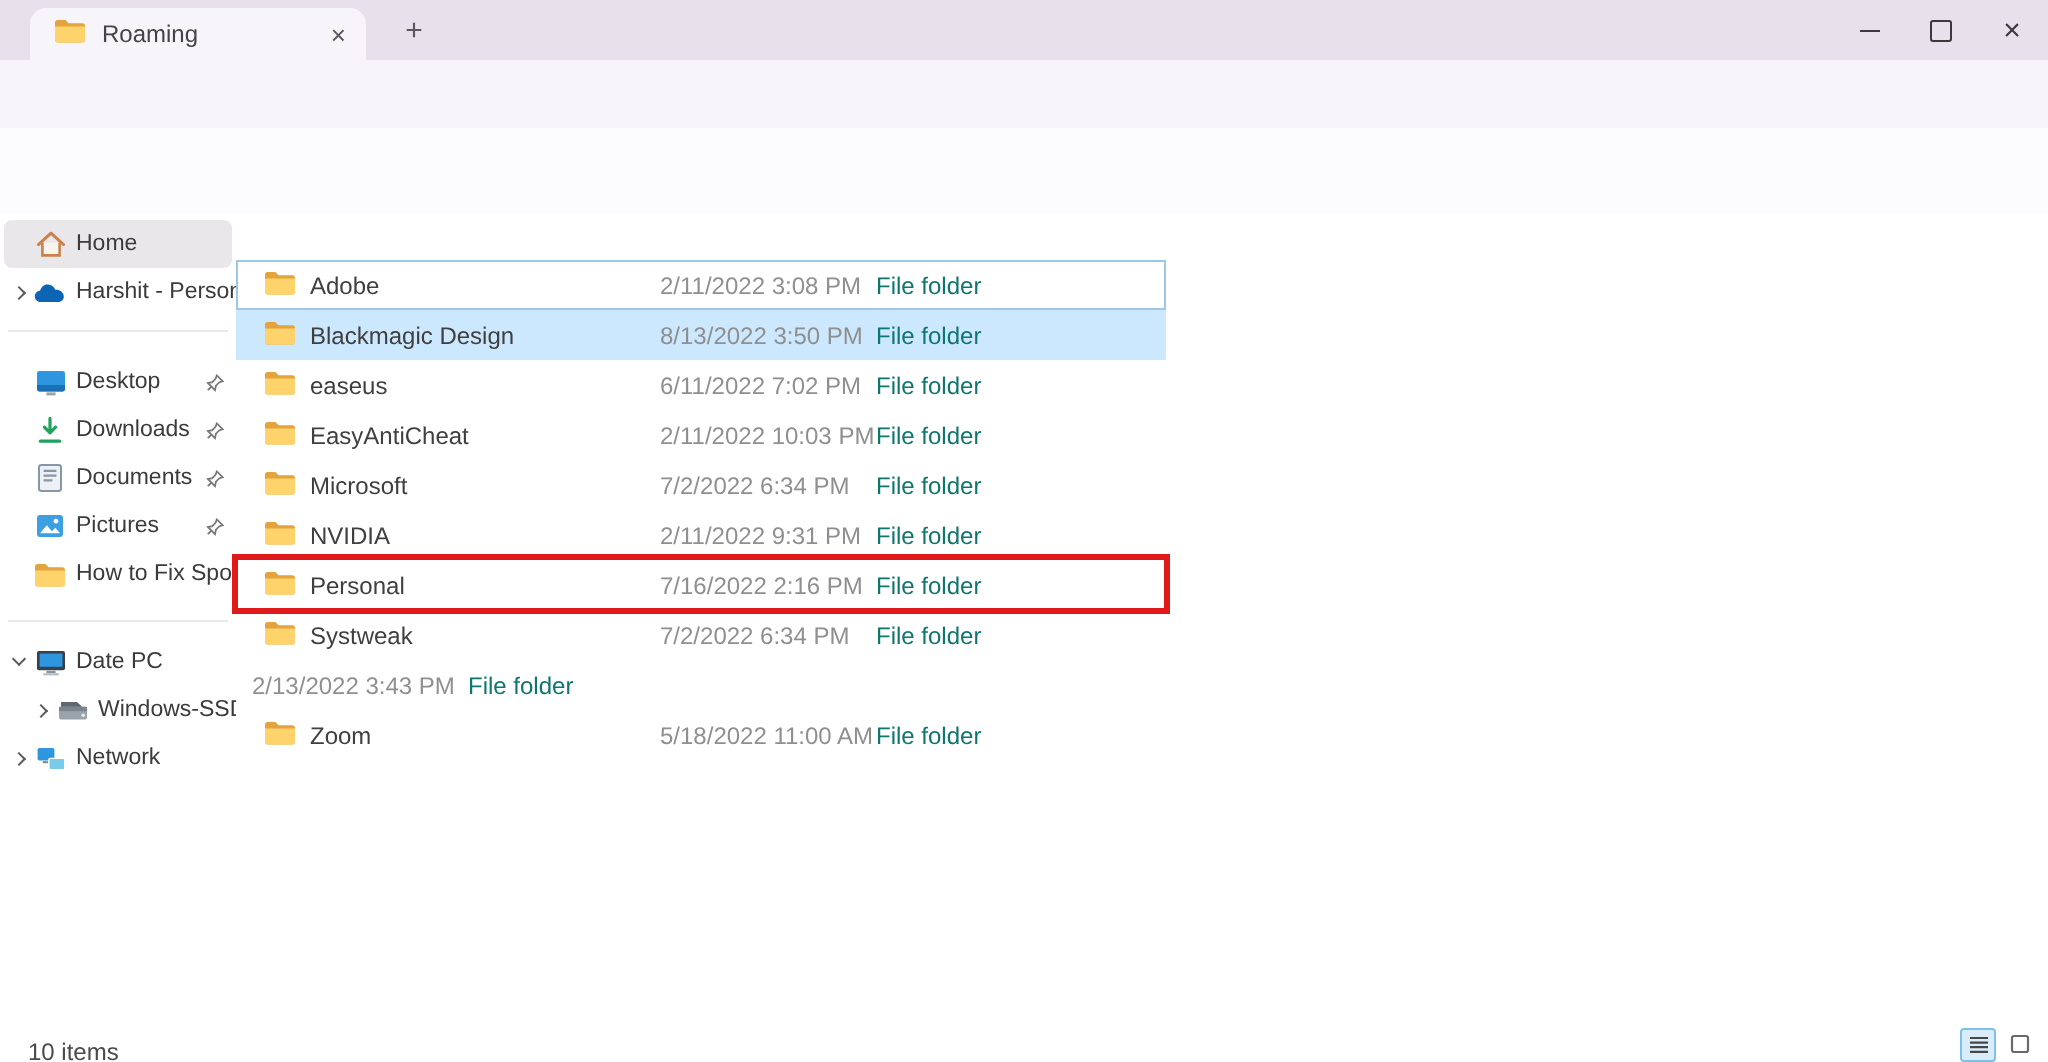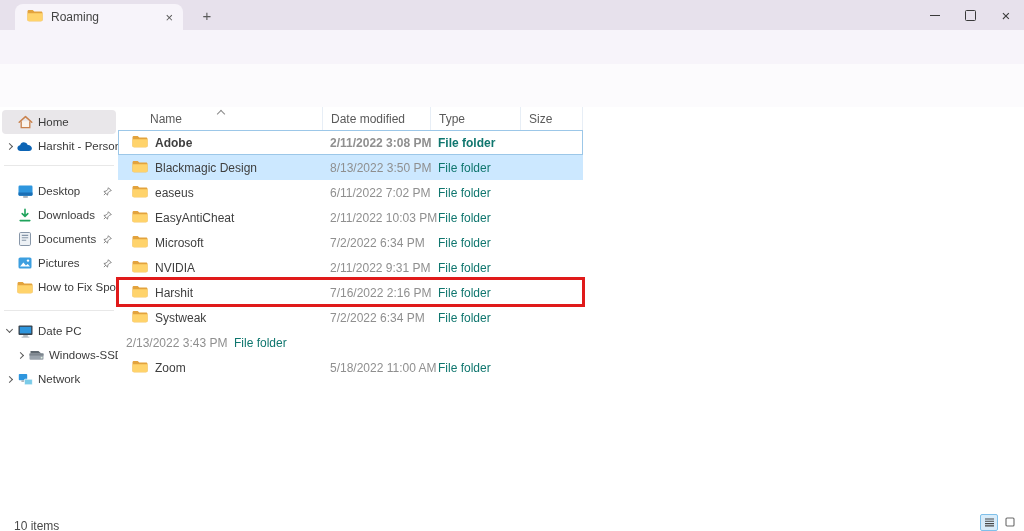--- a/index.html
+++ b/index.html
@@ -78,21 +78,21 @@
   .lh-cell:nth-child(1){width:204px;padding-left:32px;}
   .lh-cell:nth-child(2){width:108px;}
   .lh-cell:nth-child(3){width:90px;}
   .lh-cell:nth-child(4){width:63px;border-right:1px solid #e7eef6;}
   .lh-cell + .lh-cell{border-left:1px solid #e7eef6;}
   .sort-chev{position:absolute;left:100px;top:4px;width:5px;height:5px;
              border-right:1.1px solid #8a8a8a;border-bottom:1.1px solid #8a8a8a;transform:rotate(225deg);}
   .lbody{position:absolute;left:0;top:23px;width:465px;}
   .frow{height:25px;display:flex;align-items:center;}
   .frow.selected{background:#cce8ff;}
-  .frow.focused{box-shadow:inset 0 0 0 1px #9cc7e8;font-weight:bold;}
+  .frow.focused{box-shadow:inset 0 0 0 1px #9cc7e8;}
   .fc-name{width:204px;box-sizing:border-box;display:flex;align-items:center;gap:7px;padding-left:14px;}
   .fc-name span{color:#3f3f3f;white-space:nowrap;}
   .fc-date{width:108px;box-sizing:border-box;padding-left:8px;color:#8f8f8f;white-space:nowrap;}
   .fc-type{width:90px;box-sizing:border-box;padding-left:8px;color:#0f766e;}
   .fc-size{width:63px;box-sizing:border-box;padding-left:8px;color:#8f8f8f;}
 
   
   .annotation-box{position:absolute;left:116px;width:469px;height:30px;border:3px solid #e01a1a;
                   box-sizing:border-box;pointer-events:none;}
 
@@ -396,35 +396,20 @@
             <rect x=".8" y="1" width="8.4" height="6.2" rx=".8" fill="#2E96DE"></rect>
             <rect x="3.4" y="7.6" width="3.2" height="1" fill="#7C858E"></rect>
             <rect x="6.4" y="6.2" width="8" height="5.6" rx=".8" fill="#7ACBE8" stroke="#FFF" stroke-width=".7"></rect>
           </svg>
         </span>
         <span class="sb-label">Network</span>
       </div>
     </div>
 
   <div class="listpane">
-    <div class="lheader">
-      <div class="lh-cell">
-        <span class="sort-chev"></span>
-        <span>Name</span>
-      </div>
-      <div class="lh-cell">
-          <span>Date modified</span>
-        </div>
-      <div class="lh-cell">
-          <span>Type</span>
-        </div>
-      <div class="lh-cell">
-          <span>Size</span>
-        </div>
-    </div>
     <div class="lbody" id="file-list-body">
         <div class="frow focused">
           <div class="fc-name">
             <span><svg width="16" height="13" viewBox="0 0 16 13">
                 <path d="M.5 2.3C.5 1.6 1.1 1 1.8 1h3.9l1.6 1.6h6.9c.7 0 1.3.6 1.3 1.3V11c0 .7-.6 1.2-1.3 1.2H1.8C1.1 12.2.5 11.7.5 11z" fill="#E3A33D"></path>
                 <path d="M.5 4.3h15V11c0 .7-.6 1.2-1.3 1.2H1.8C1.1 12.2.5 11.7.5 11z" fill="#FFD36B"></path>
               </svg></span>
             <span>Adobe</span>
           </div>
           <div class="fc-date">2/11/2022 3:08 PM</div>
@@ -490,21 +475,21 @@
           <div class="fc-date">2/11/2022 9:31 PM</div>
           <div class="fc-type">File folder</div>
           <div class="fc-size"></div>
         </div>
         <div class="frow">
           <div class="fc-name">
             <span><svg width="16" height="13" viewBox="0 0 16 13">
                 <path d="M.5 2.3C.5 1.6 1.1 1 1.8 1h3.9l1.6 1.6h6.9c.7 0 1.3.6 1.3 1.3V11c0 .7-.6 1.2-1.3 1.2H1.8C1.1 12.2.5 11.7.5 11z" fill="#E3A33D"></path>
                 <path d="M.5 4.3h15V11c0 .7-.6 1.2-1.3 1.2H1.8C1.1 12.2.5 11.7.5 11z" fill="#FFD36B"></path>
               </svg></span>
-            <span>Harshit</span>
+            <span>Personal</span>
           </div>
           <div class="fc-date">7/16/2022 2:16 PM</div>
           <div class="fc-type">File folder</div>
           <div class="fc-size"></div>
         </div>
         <div class="frow">
           <div class="fc-name">
             <span><svg width="16" height="13" viewBox="0 0 16 13">
                 <path d="M.5 2.3C.5 1.6 1.1 1 1.8 1h3.9l1.6 1.6h6.9c.7 0 1.3.6 1.3 1.3V11c0 .7-.6 1.2-1.3 1.2H1.8C1.1 12.2.5 11.7.5 11z" fill="#E3A33D"></path>
                 <path d="M.5 4.3h15V11c0 .7-.6 1.2-1.3 1.2H1.8C1.1 12.2.5 11.7.5 11z" fill="#FFD36B"></path>

